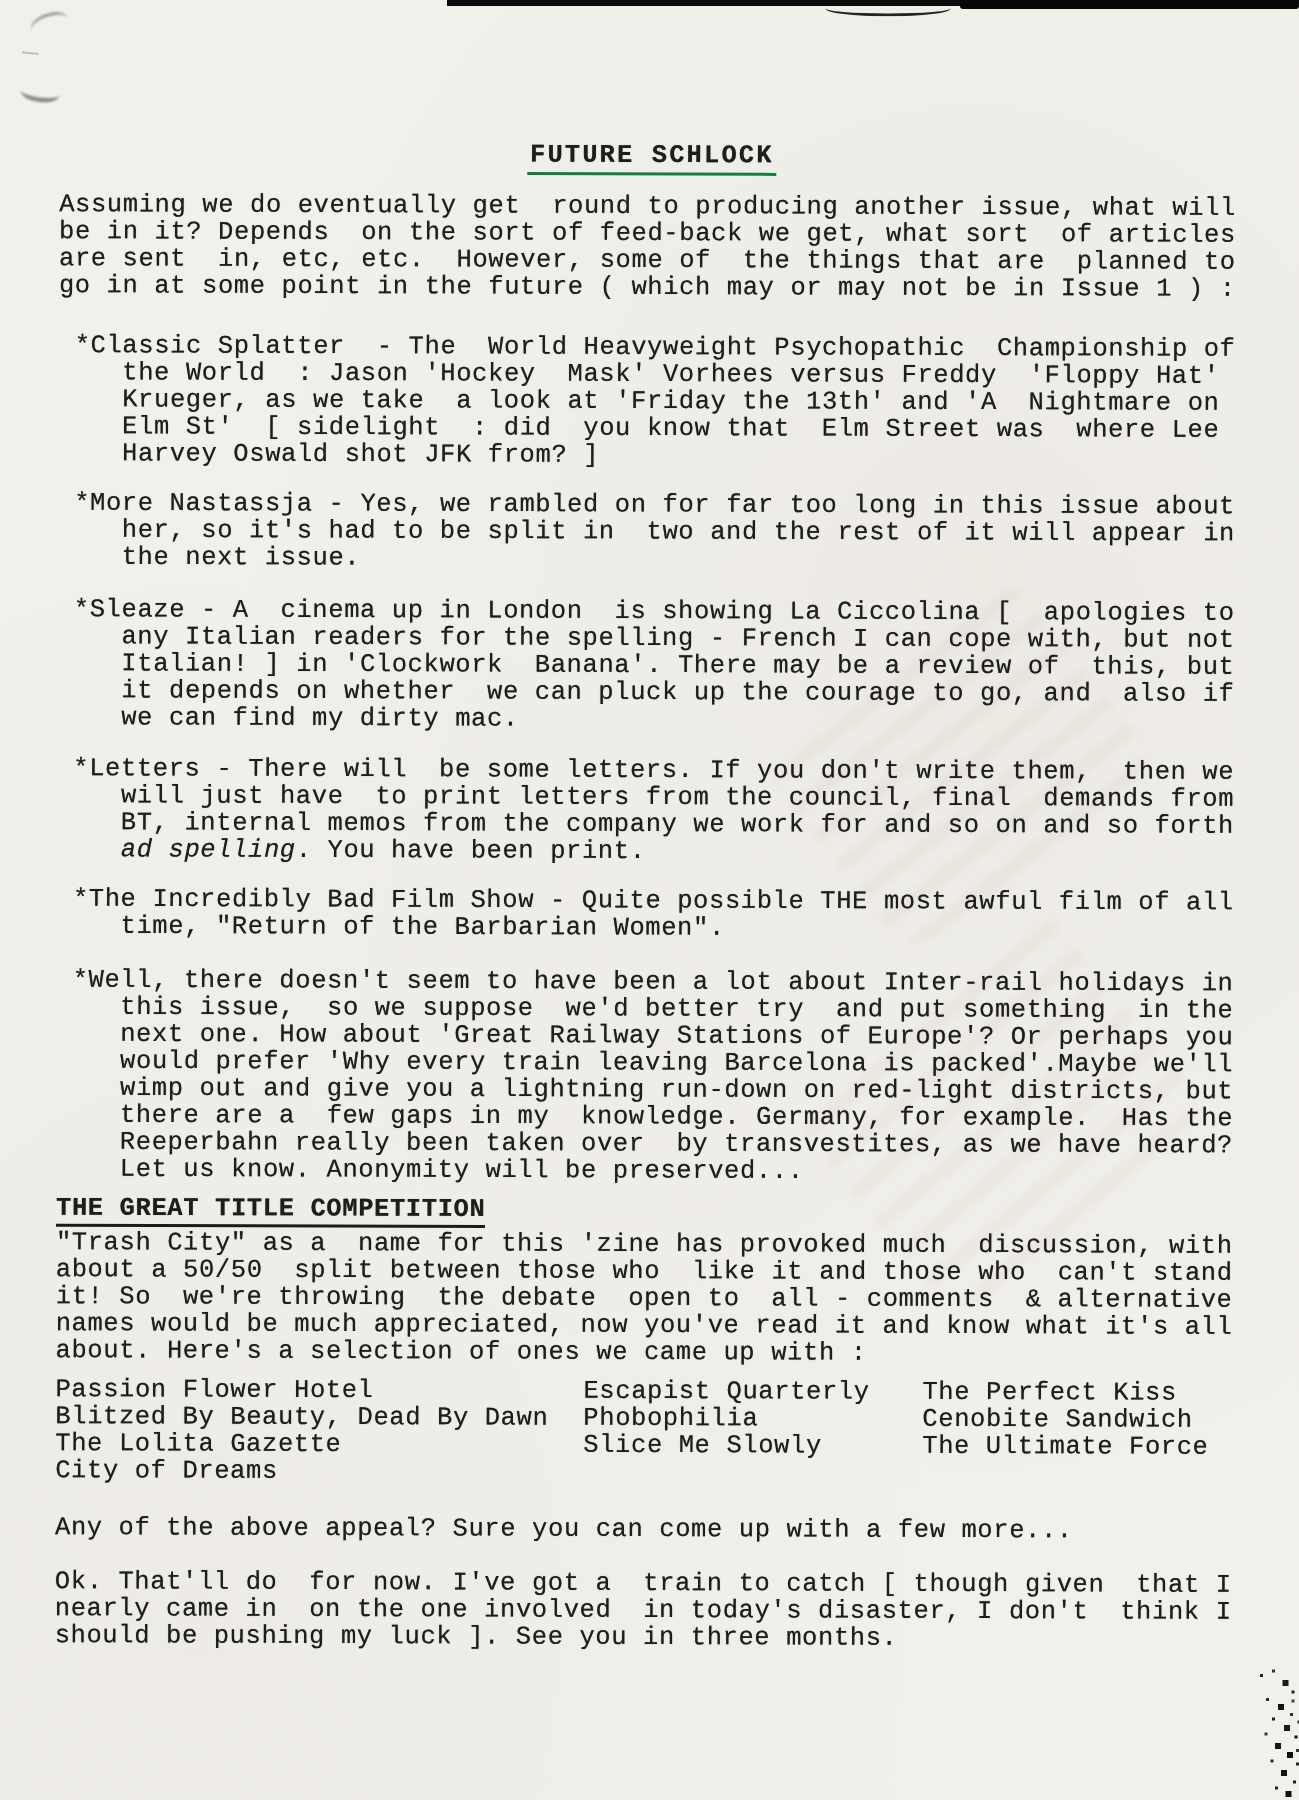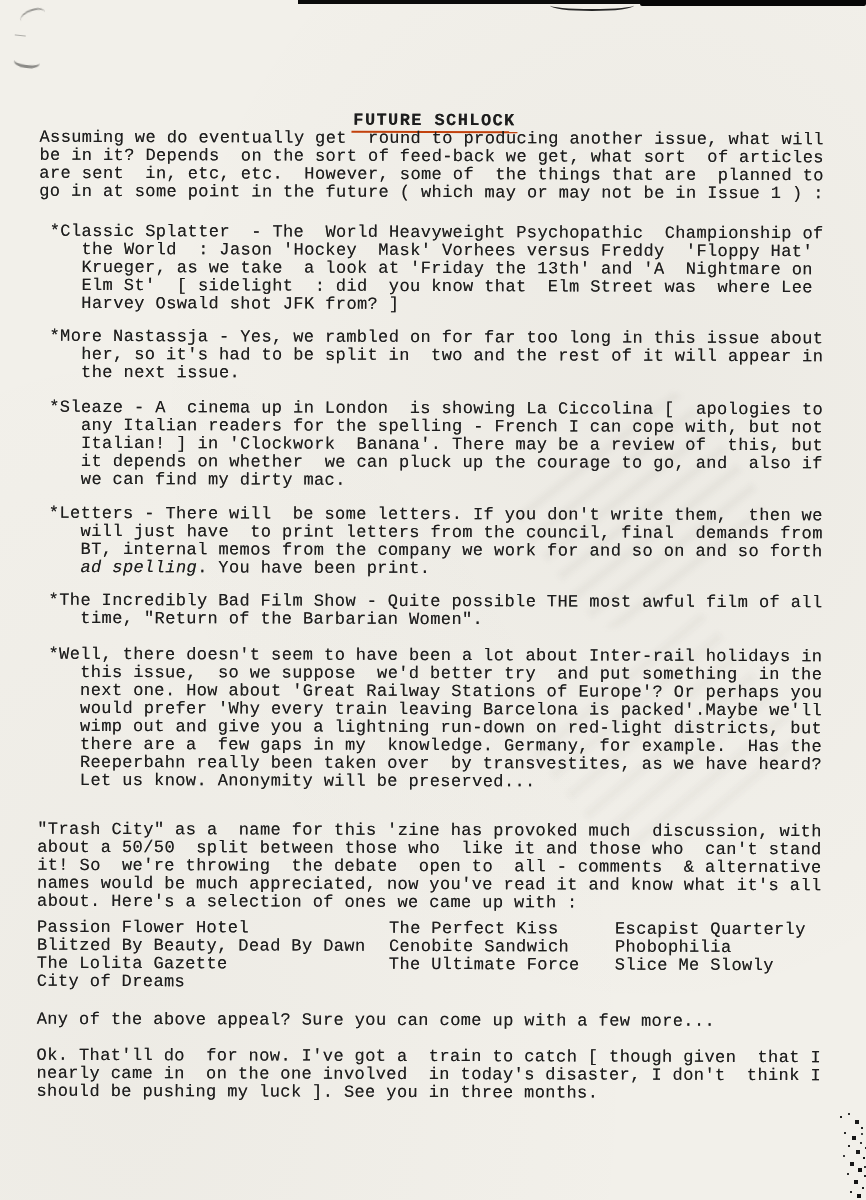--- a/index.html
+++ b/index.html
@@ -29,23 +29,22 @@
     white-space: pre-wrap;
   }
   .title-row {
     position: absolute; top: 96px; left: 0; width: 100%;
     text-align: center;
   }
   .doc-title {
     display: inline-block;
     font-weight: bold;
     letter-spacing: 1.4px;
-    border-bottom: 2px solid #c2410c;
+    border-bottom: 2px solid #15803d;
     padding: 0 2px 1px 2px;
-    margin-top: 16px;
   }
   .section-heading {
     position: absolute; left: 38px; top: 799px;
     font-weight: bold;
     display: inline-block;
     border-bottom: 2px solid #1b1b1b;
     padding-bottom: 0px;
     white-space: pre;
   }
   .name-columns {
@@ -127,38 +126,39 @@
 
   <div class="tblock" style="top:647px"> *Well, there doesn't seem to have been a lot about Inter-rail holidays in
     this issue,  so we suppose  we'd better try  and put something  in the
     next one. How about 'Great Railway Stations of Europe'? Or perhaps you
     would prefer 'Why every train leaving Barcelona is packed'.Maybe we'll
     wimp out and give you a lightning run-down on red-light districts, but
     there are a  few gaps in my  knowledge. Germany, for example.  Has the
     Reeperbahn really been taken over  by transvestites, as we have heard?
     Let us know. Anonymity will be preserved...</div>
 
+  <div class="section-heading">THE GREAT TITLE COMPETITION</div>
 
   <div class="tblock" style="top:822px">"Trash City" as a  name for this 'zine has provoked much  discussion, with
 about a 50/50  split between those who  like it and those who  can't stand
 it! So  we're throwing  the debate  open to  all - comments  &amp; alternative
 names would be much appreciated, now you've read it and know what it's all
 about. Here's a selection of ones we came up with :</div>
 
   <div class="name-columns">
     <div>Passion Flower Hotel
 Blitzed By Beauty, Dead By Dawn
 The Lolita Gazette
 City of Dreams</div>
+    <div>Escapist Quarterly
+Phobophilia
+Slice Me Slowly</div>
     <div>The Perfect Kiss
 Cenobite Sandwich
 The Ultimate Force</div>
-    <div>Escapist Quarterly
-Phobophilia
-Slice Me Slowly</div>
   </div>
 
   <div class="tblock" style="top:1012px">Any of the above appeal? Sure you can come up with a few more...</div>
 
   <div class="tblock" style="top:1048px">Ok. That'll do  for now. I've got a  train to catch [ though given  that I
 nearly came in  on the one involved  in today's disaster, I don't  think I
 should be pushing my luck ]. See you in three months.</div>
 
 </div>
 

